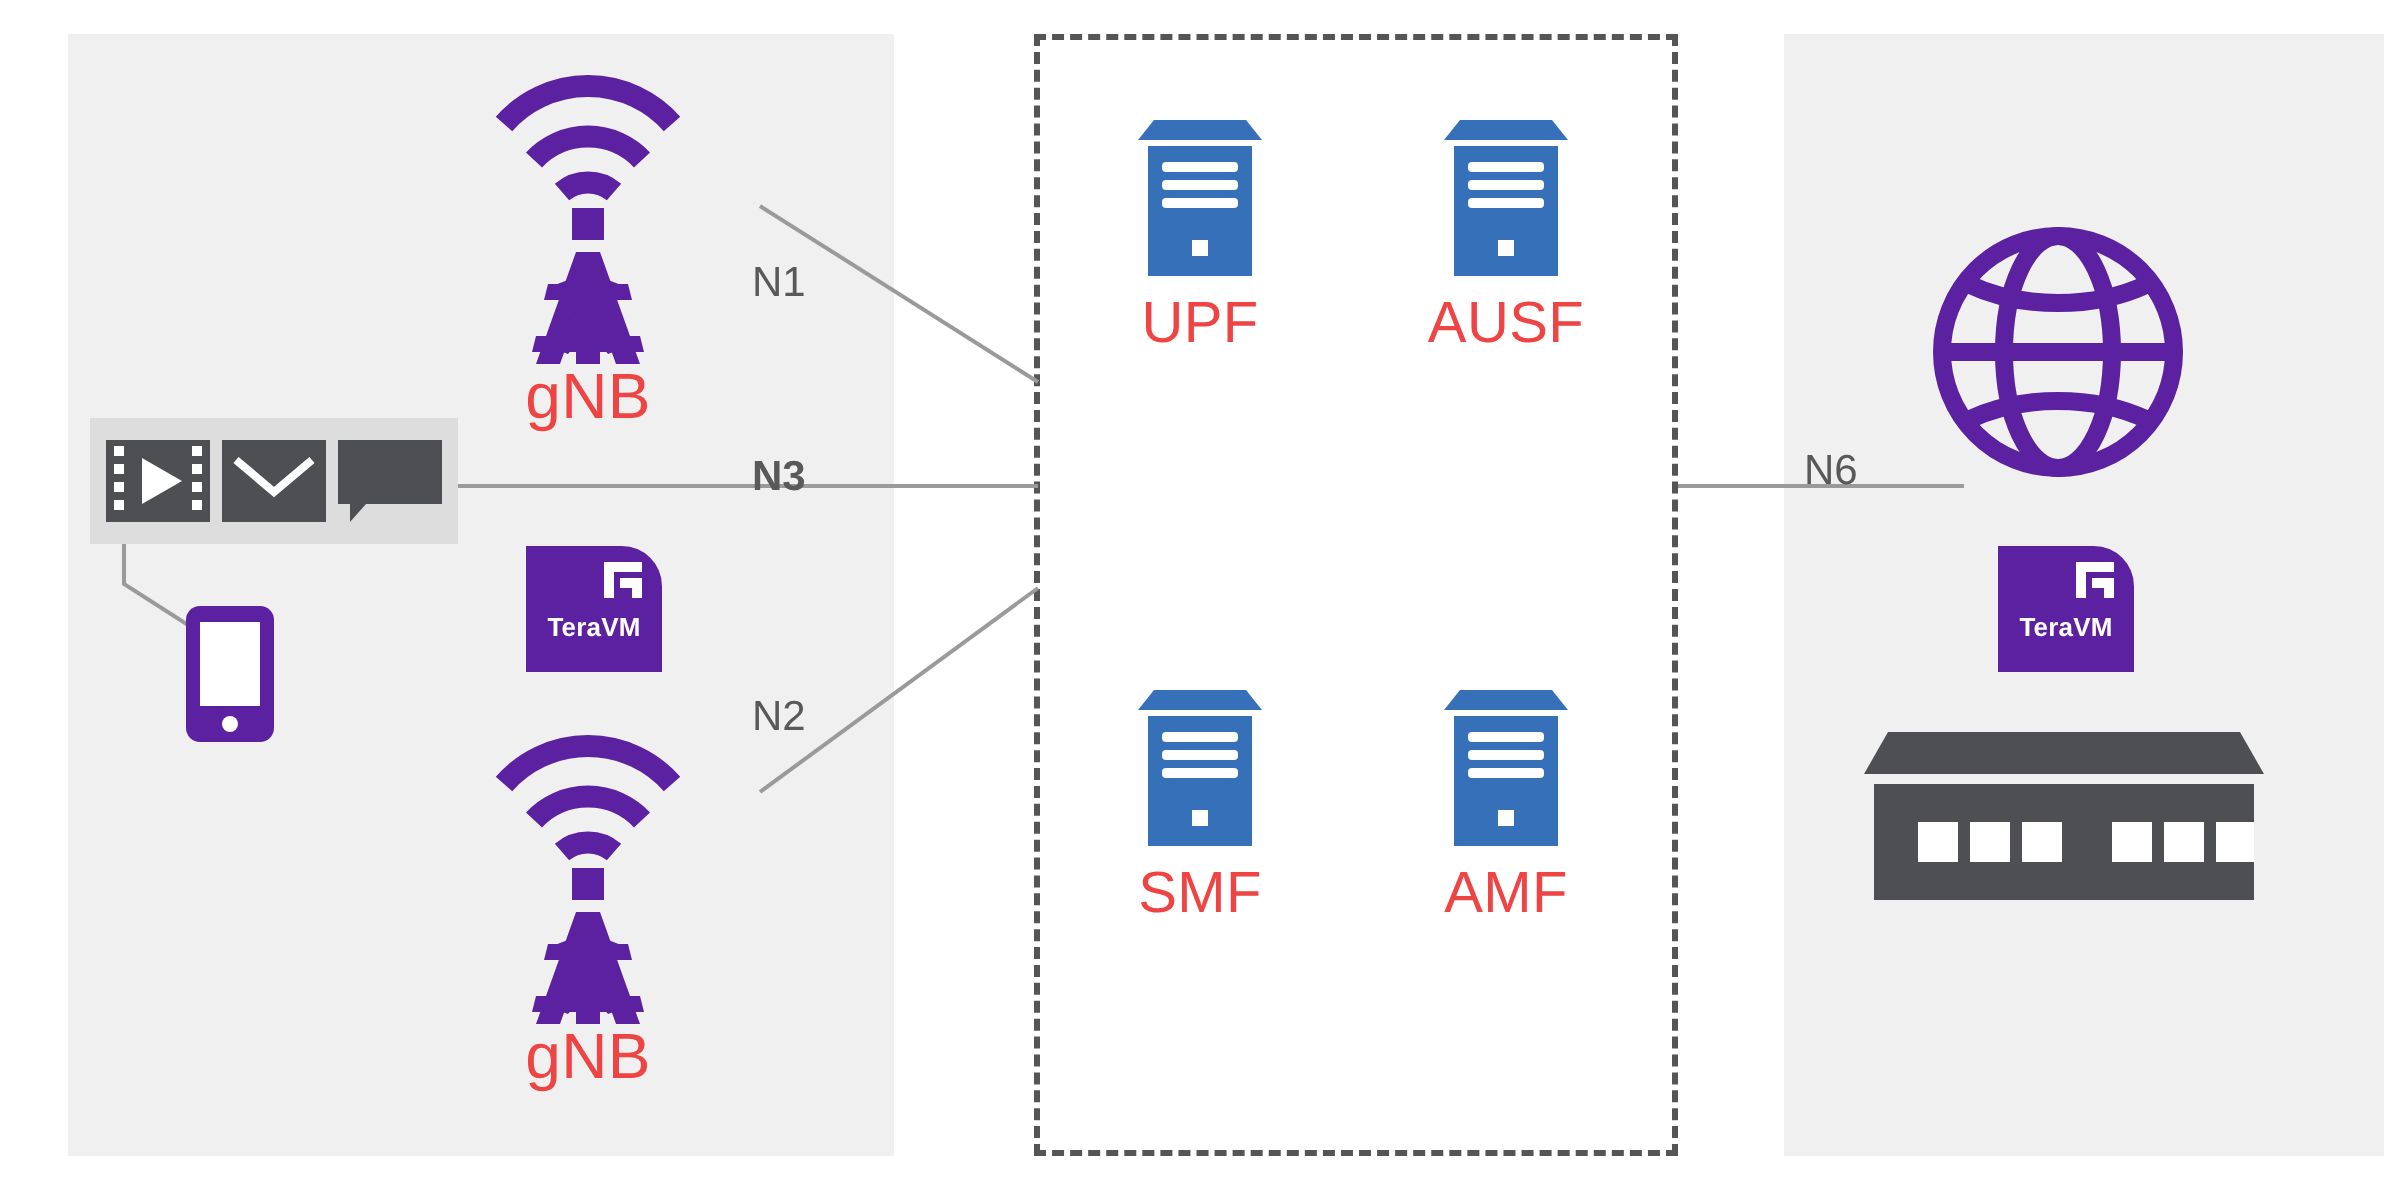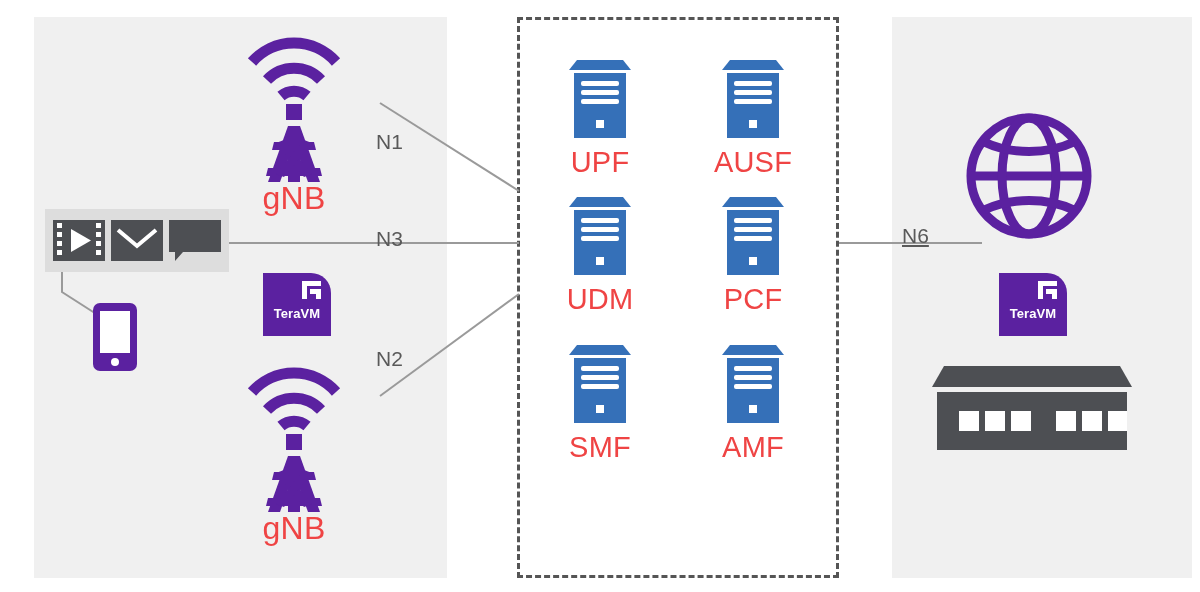--- a/index.html
+++ b/index.html
@@ -100,23 +100,23 @@
     <line x1="215" y1="243" x2="505" y2="243" stroke="#9a9a9a" stroke-width="2"></line>
 
     <line x1="366" y1="396" x2="505" y2="294" stroke="#9a9a9a" stroke-width="2"></line>
 
     <line x1="825" y1="243" x2="968" y2="243" stroke="#9a9a9a" stroke-width="2"></line>
 
     <polyline points="48,272 48,292 112,333" fill="none" stroke="#9a9a9a" stroke-width="2"></polyline>
   </svg>
 
   <div class="link-label" style="left:362px;top:130px;">N1</div>
-  <div class="link-label" style="left:362px;top:227px;">N3</div>
+  <div class="link-label" style="left:362px;top:227px;font-weight:bold;">N3</div>
   <div class="link-label" style="left:362px;top:347px;">N2</div>
-  <div class="link-label" style="left:888px;top:224px;text-decoration:underline;">N6</div>
+  <div class="link-label" style="left:888px;top:224px;">N6</div>
 
   <div class="node gnb" style="left:220px;top:22px;">
     <svg viewBox="0 0 120 160" xmlns="http://www.w3.org/2000/svg">
       <g fill="none" stroke="#5b21a0" stroke-width="11" stroke-linecap="butt">
         <path d="M18,40 A56,56 0 0 1 102,40"></path>
         <path d="M33,58 A37,37 0 0 1 87,58"></path>
         <path d="M47,74 A20,20 0 0 1 73,74"></path>
       </g>
       <rect x="52" y="82" width="16" height="16" fill="#5b21a0"></rect>
       <g fill="#5b21a0">
@@ -220,47 +220,21 @@
       <g fill="#ffffff">
         <rect x="12" y="21" width="38" height="5" rx="2"></rect>
         <rect x="12" y="30" width="38" height="5" rx="2"></rect>
         <rect x="12" y="39" width="38" height="5" rx="2"></rect>
         <rect x="27" y="60" width="8" height="8"></rect>
       </g>
     </svg>
     <div class="node-label">AUSF</div>
   </div>
 
-  <div class="node server" style="left:531px;top:197px;">
-    <svg viewBox="0 0 62 88" xmlns="http://www.w3.org/2000/svg">
-      <polygon points="0,10 8,0 54,0 62,10" fill="#3570b8"></polygon>
-      <rect x="5" y="13" width="52" height="65" fill="#3570b8"></rect>
-      <g fill="#ffffff">
-        <rect x="12" y="21" width="38" height="5" rx="2"></rect>
-        <rect x="12" y="30" width="38" height="5" rx="2"></rect>
-        <rect x="12" y="39" width="38" height="5" rx="2"></rect>
-        <rect x="27" y="60" width="8" height="8"></rect>
-      </g>
-    </svg>
-    <div class="node-label">UDM</div>
-  </div>
-
-  <div class="node server" style="left:684px;top:197px;">
-    <svg viewBox="0 0 62 88" xmlns="http://www.w3.org/2000/svg">
-      <polygon points="0,10 8,0 54,0 62,10" fill="#3570b8"></polygon>
-      <rect x="5" y="13" width="52" height="65" fill="#3570b8"></rect>
-      <g fill="#ffffff">
-        <rect x="12" y="21" width="38" height="5" rx="2"></rect>
-        <rect x="12" y="30" width="38" height="5" rx="2"></rect>
-        <rect x="12" y="39" width="38" height="5" rx="2"></rect>
-        <rect x="27" y="60" width="8" height="8"></rect>
-      </g>
-    </svg>
-    <div class="node-label">PCF</div>
-  </div>
+
 
   <div class="node server" style="left:531px;top:345px;">
     <svg viewBox="0 0 62 88" xmlns="http://www.w3.org/2000/svg">
       <polygon points="0,10 8,0 54,0 62,10" fill="#3570b8"></polygon>
       <rect x="5" y="13" width="52" height="65" fill="#3570b8"></rect>
       <g fill="#ffffff">
         <rect x="12" y="21" width="38" height="5" rx="2"></rect>
         <rect x="12" y="30" width="38" height="5" rx="2"></rect>
         <rect x="12" y="39" width="38" height="5" rx="2"></rect>
         <rect x="27" y="60" width="8" height="8"></rect>

